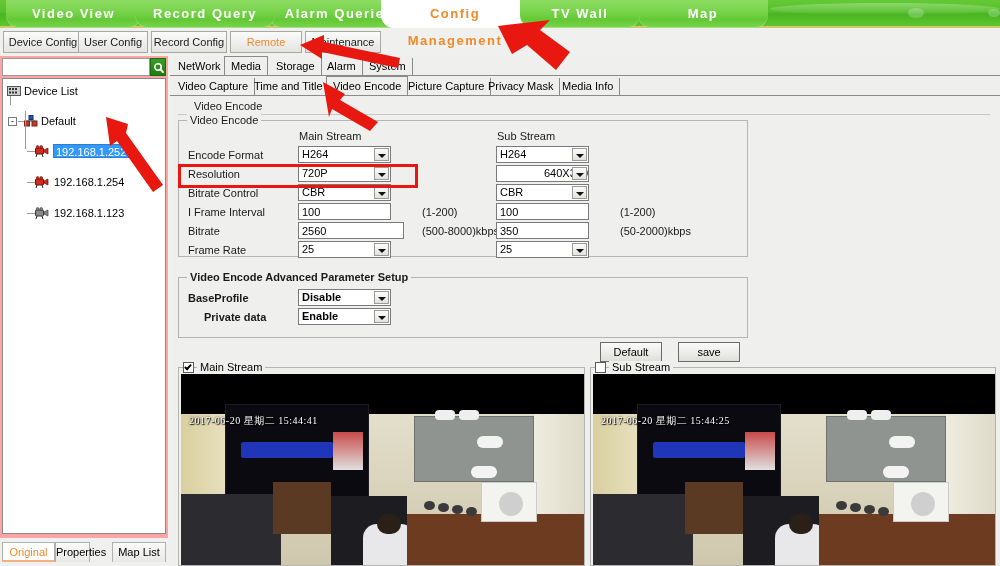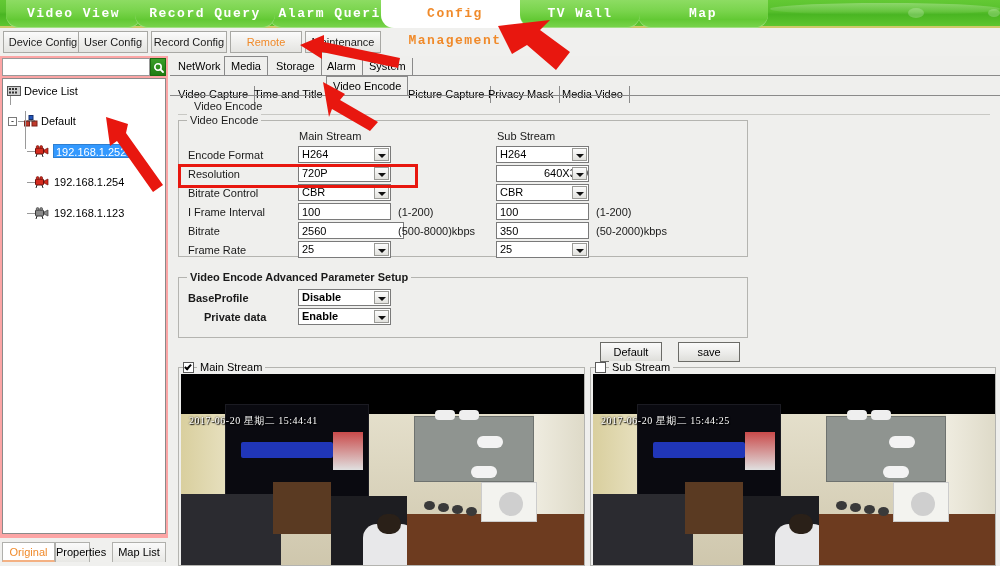--- a/index.html
+++ b/index.html
@@ -25,21 +25,21 @@
     background: linear-gradient(to bottom, rgba(255,255,255,0.28), rgba(255,255,255,0));
     border-radius: 50%;
   }
   #topnav .dot1 { position:absolute; left: 908px; top: 8px; width: 16px; height: 10px;
     background: rgba(255,255,255,0.22); border-radius: 50%; }
   #topnav .dot2 { position:absolute; left: 988px; top: 9px; width: 12px; height: 8px;
     background: rgba(255,255,255,0.22); border-radius: 50%; }
   .navtab {
     position: absolute; top: 0; height: 28px;
     line-height: 27px; text-align: center;
-    font-family: Liberation Mono, monospace;
+    font-family: Liberation Sans, sans-serif;
     font-size: 13px; font-weight: bold; letter-spacing: 1.5px;
     color: #ffffff;
     border-radius: 0 0 0 0;
     cursor: pointer;
   }
   .navtab .shape {
     position: absolute; left: 0; top: 0; right: 0; bottom: 0;
     background: linear-gradient(to bottom, #8ddc63 0%, #79d44c 40%, #63c934 70%, #7ad44d 100%);
     border-radius: 0 0 13px 13px;
     box-shadow: inset 0 -1px 0 rgba(255,255,255,0.3);
@@ -132,21 +132,21 @@
     position: absolute; top: 2px; height: 17px; line-height: 16px;
     padding: 0 6px; font-size: 11px;
     border-right: 1px solid #8a8a8a;
     cursor: pointer; white-space: nowrap;
   }
   .t1.active { background: #efefed; font-weight: normal; top: 0px; height: 19px; line-height: 18px;
                border-left: 1px solid #8a8a8a; border-top: 1px solid #8a8a8a; }
   #t1line { position: absolute; left: 0; top: 19px; width: 830px; height: 1px; background: #8a8a8a; }
   
   .t2 {
-    position: absolute; top: 30px; height: 17px; line-height: 16px;
+    position: absolute; top: 22px; height: 17px; line-height: 16px;
     padding: 0 6px; font-size: 11px;
     border-right: 1px solid #8a8a8a;
     cursor: pointer; white-space: nowrap;
   }
   .t2.active { background: #efefed; top: 20px; height: 19px; line-height: 18px;
                border-left: 1px solid #8a8a8a; border-top: 1px solid #8a8a8a; }
   #t2line { position: absolute; left: 0; top: 39px; width: 830px; height: 1px; background: #8a8a8a; }
 
   #pagetitle { position: absolute; left: 24px; top: 44px; font-size: 11px; color: #222; }
   #titlerule { position: absolute; left: 8px; top: 58px; width: 812px; height: 1px; background: #c8c8c4; }
@@ -155,21 +155,21 @@
   .group {
     position: absolute;
     border: 1px solid #b4b4b0;
     background: transparent;
   }
   .group > .gtitle {
     position: absolute; top: -7px; left: 8px;
     background: #efefed; padding: 0 3px; font-size: 11px; color: #1a1a1a;
   }
   .flabel { position: absolute; font-size: 11px; color: #1a1a1a; }
-  .hint { position: absolute; font-size: 11px; color: #1a1a1a; }
+  .hint { position: absolute; font-size: 11px; color: #1a1a1a; margin-left: 24px; }
   .colhead { position: absolute; font-size: 11px; color: #1a1a1a; }
 
   .sel {
     position: absolute; height: 17px; background: #fff;
     border: 1px solid #7a7a7a;
     font-size: 11px; line-height: 15px; padding-left: 3px;
     cursor: pointer;
   }
   .sel .arrowbox {
     position: absolute; right: 1px; top: 1px; width: 15px; height: 13px;
@@ -413,21 +413,21 @@
     <div class="t2 active" style="left:156px;">
       <span>Video Encode</span>
     </div>
     <div class="t2" style="left:232px;">
       <span>Picture Capture</span>
     </div>
     <div class="t2" style="left:312px;">
       <span>Privacy Mask</span>
     </div>
     <div class="t2" style="left:386px;">
-      <span>Media Video</span>
+      <span>Media Info</span>
     </div>
     <div id="t2line"></div>
 
     <div id="pagetitle">Video Encode</div>
     <div id="titlerule"></div>
 
     <div class="group" style="left:8px; top:64px; width:570px; height:137px;">
       <div class="gtitle">Video Encode</div>
 
       <div class="colhead" style="left:120px; top:9px;">Main Stream</div>

